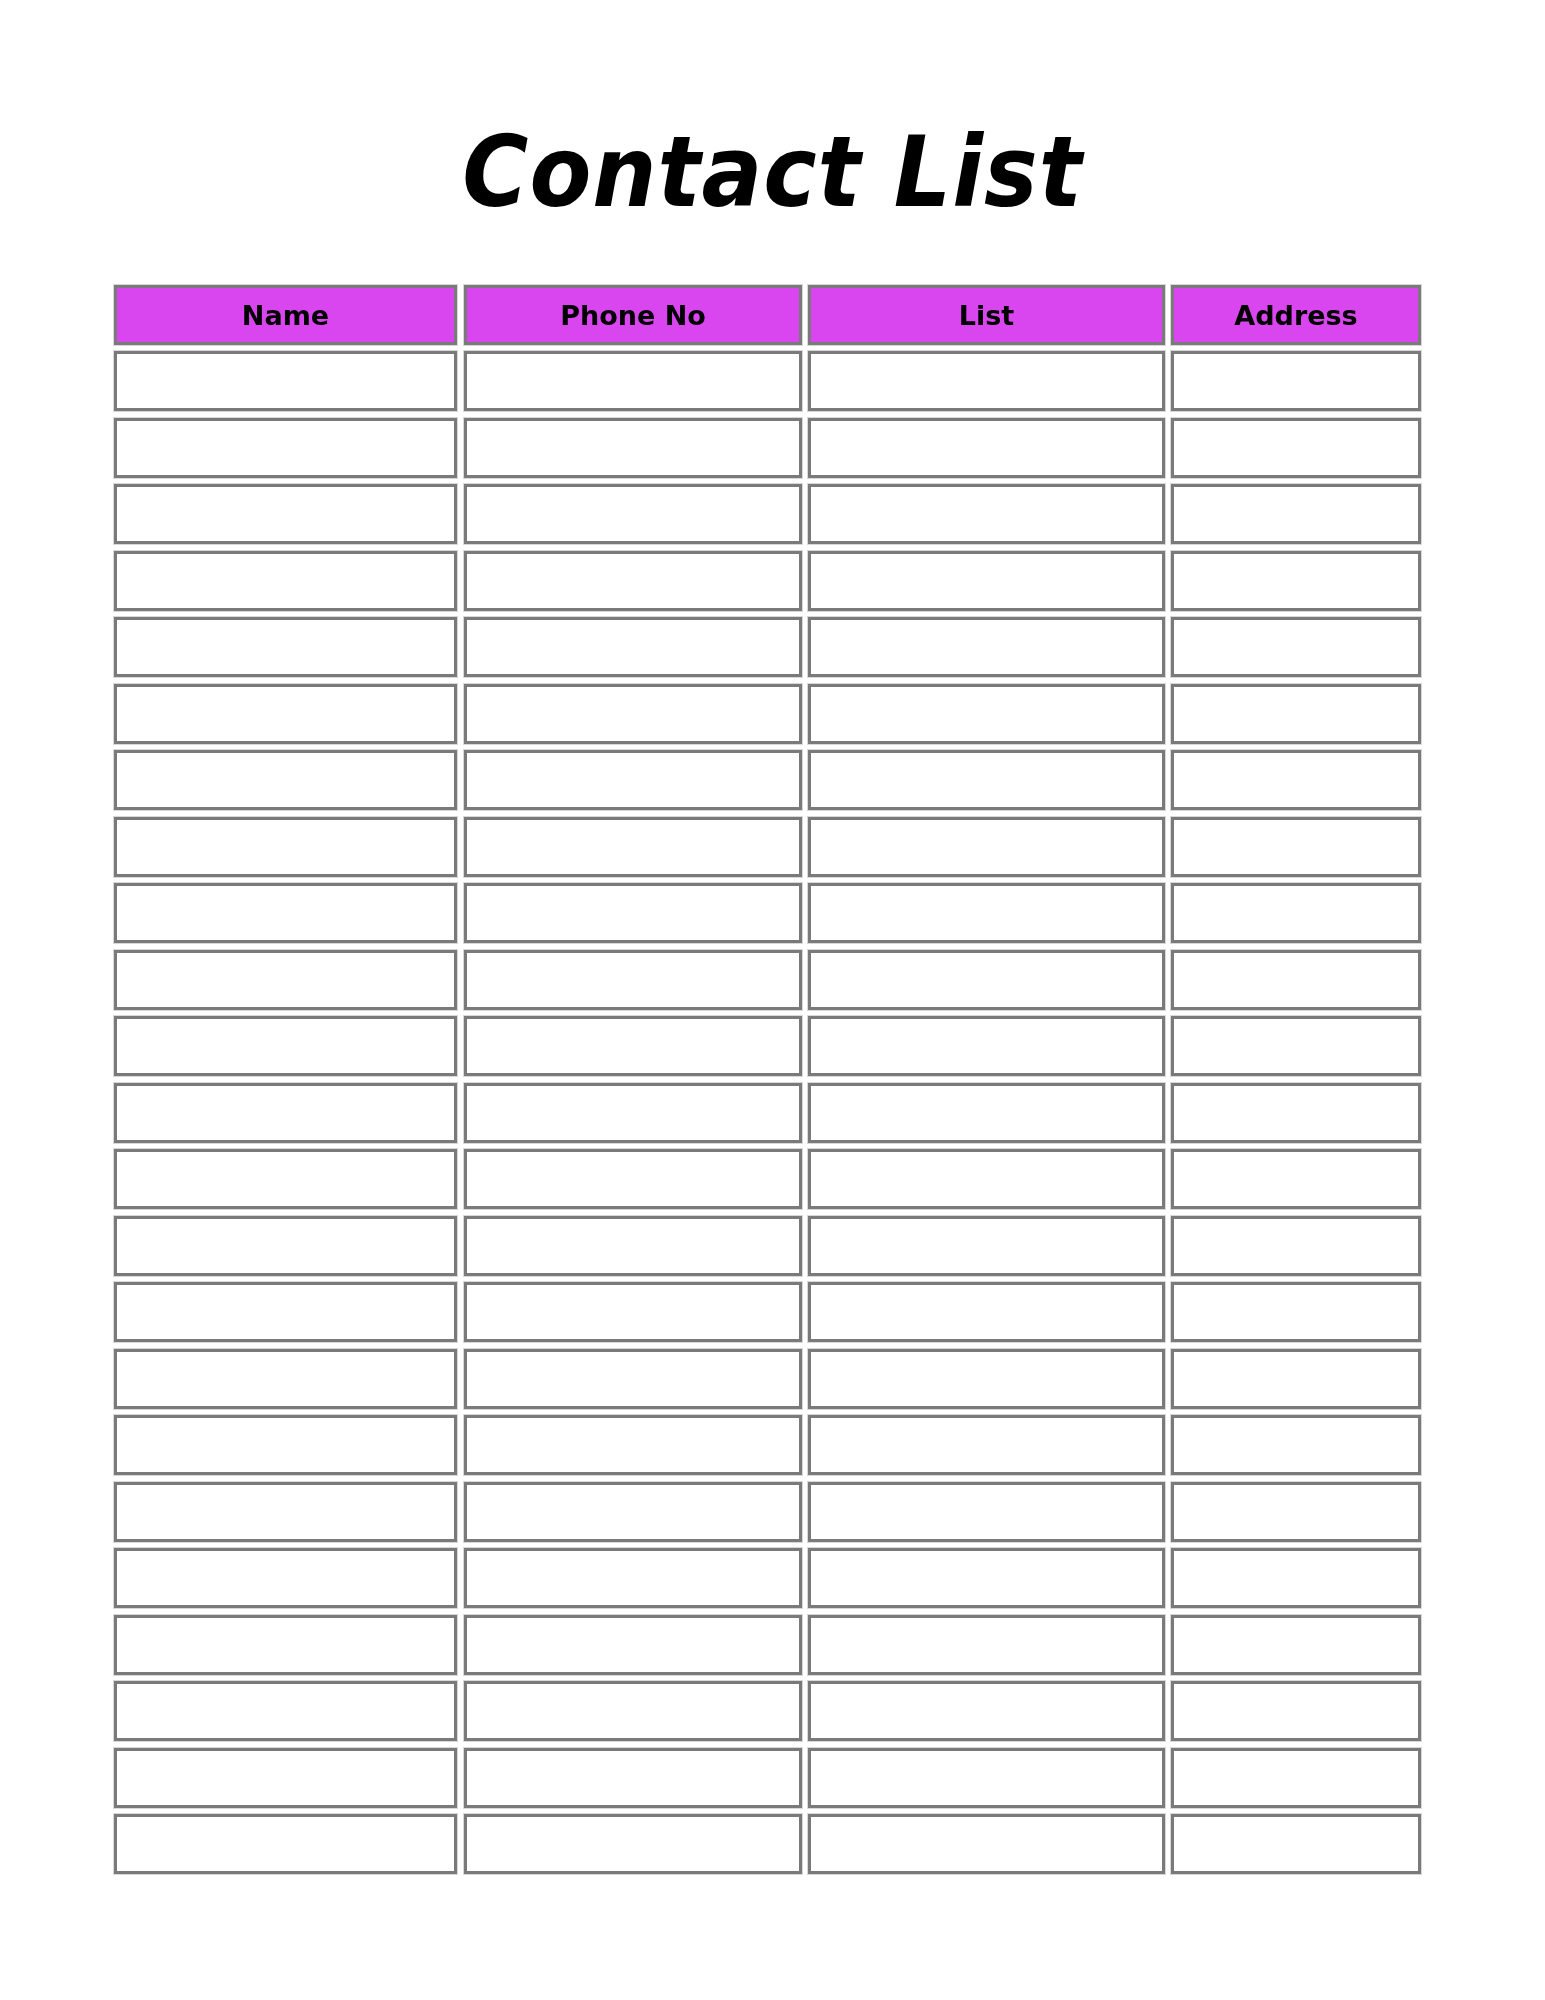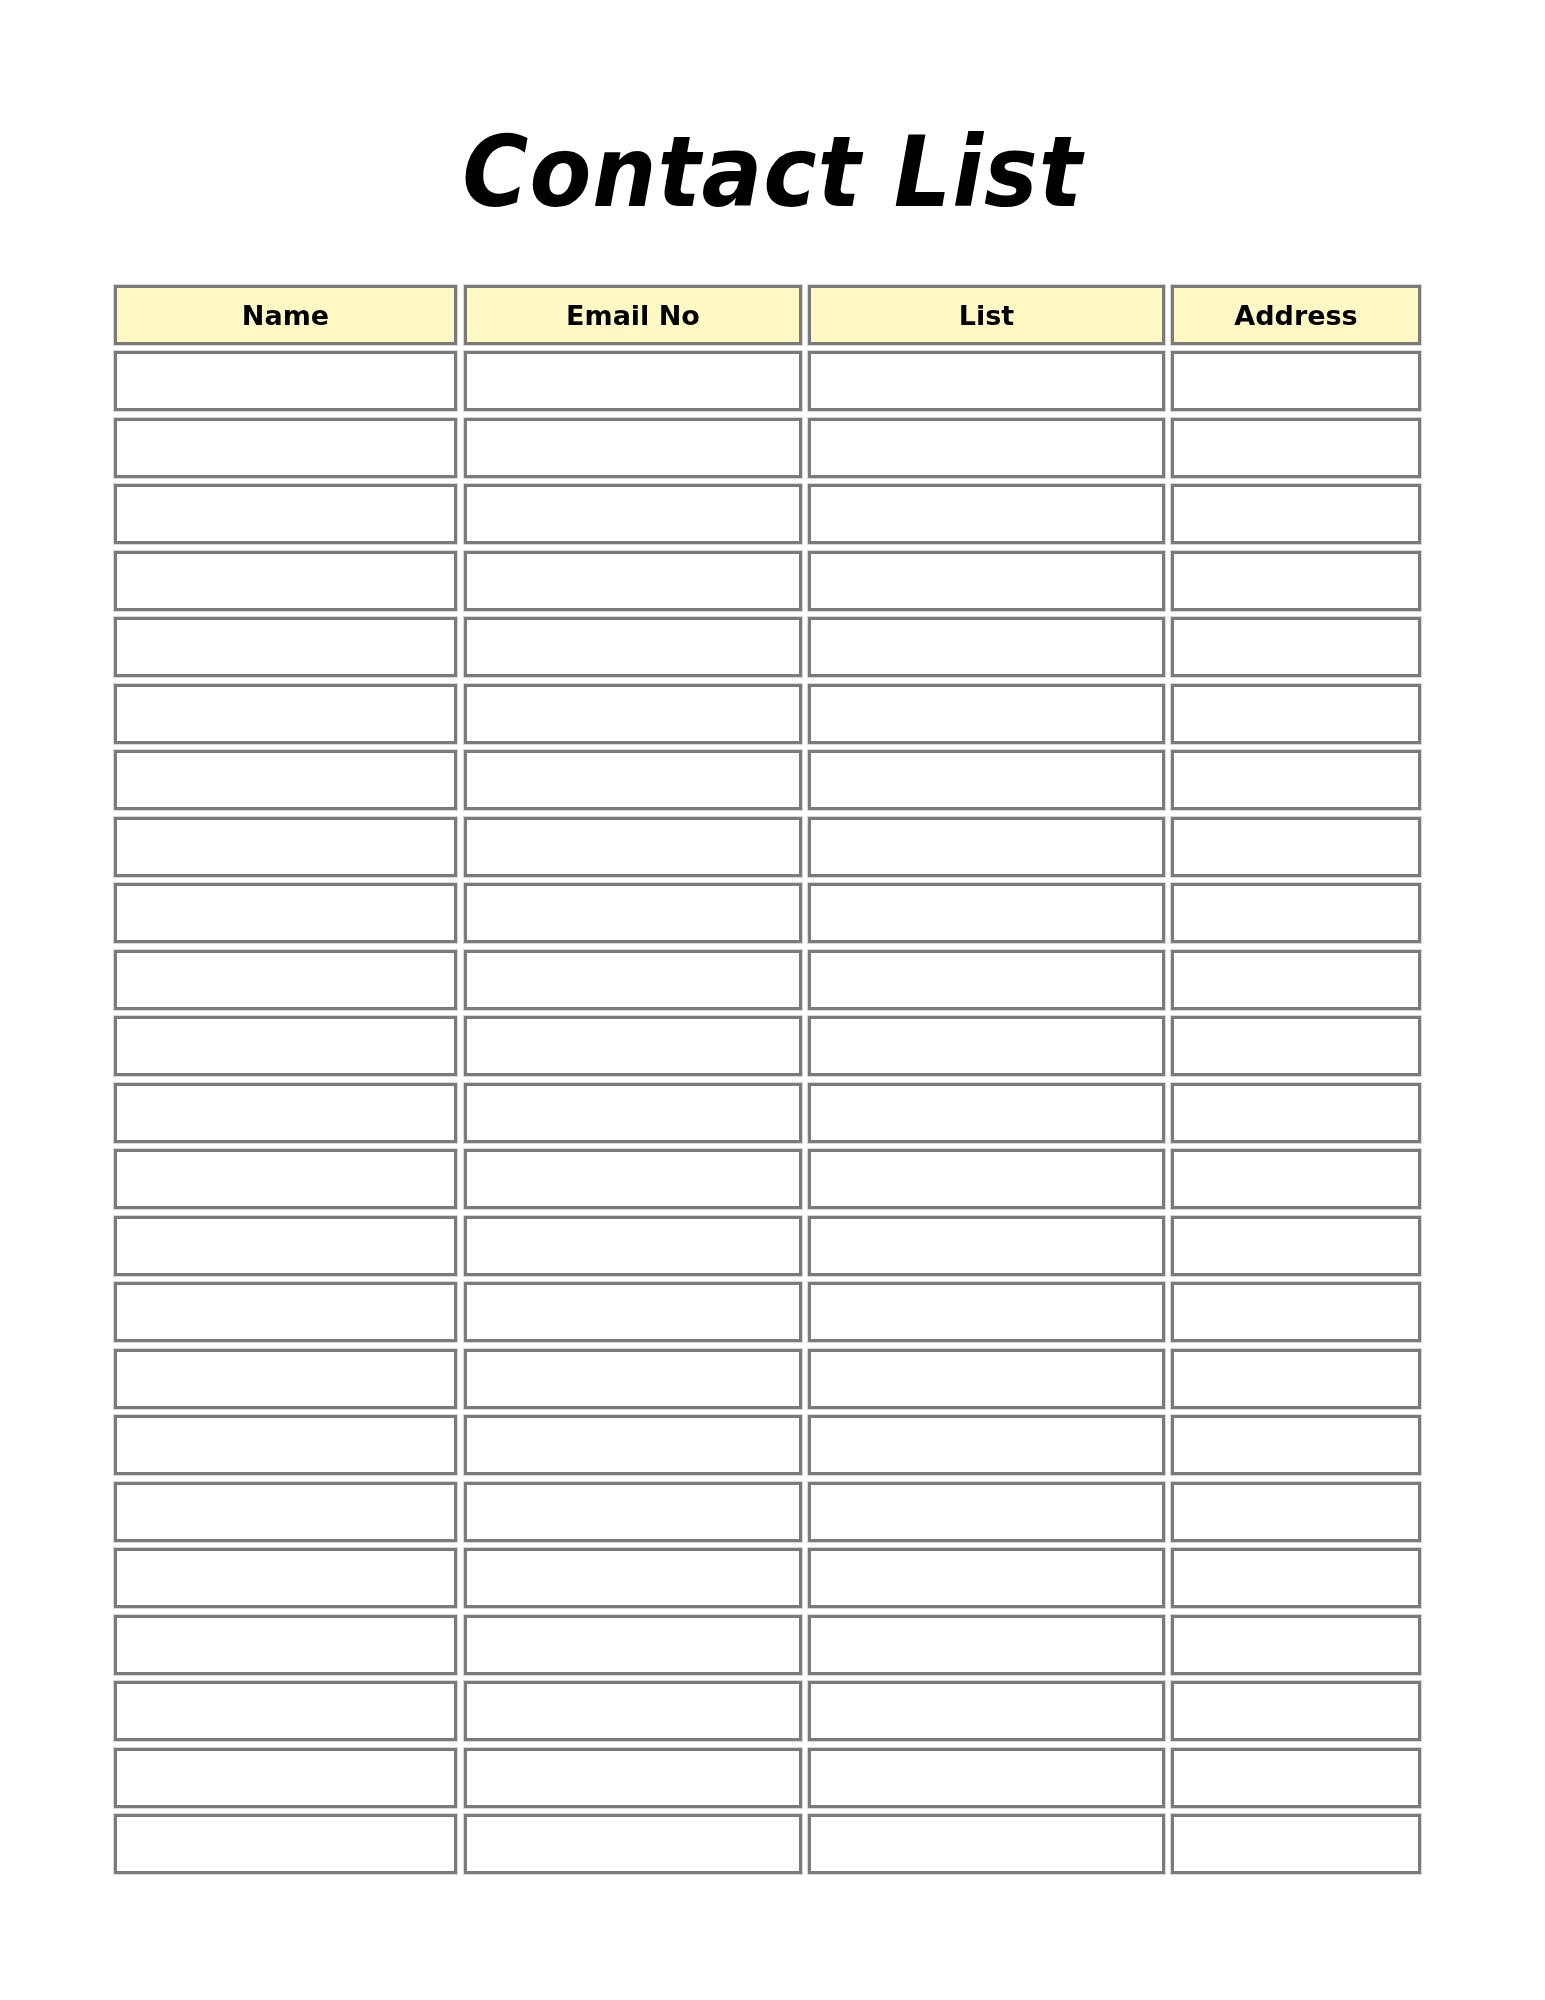--- a/index.html
+++ b/index.html
@@ -11,37 +11,37 @@
     font-style: italic; transform: scaleX(0.92);
   }
   .table { position: absolute; left: 114px; top: 285px; width: 1318px; }
   .row { position: absolute; left: 0; height: 60px; width: 1318px; }
   .cell {
     position: absolute; top: 0; height: 60px; box-sizing: border-box;
     border: 3px solid #7a7a7a; background: #ffffff;
     box-shadow: 0 0 0 1px #d8d8d8;
   }
   .header .cell {
-    background: #fef9c3; display: flex; align-items: center; justify-content: center;
+    background: #d946ef; display: flex; align-items: center; justify-content: center;
     font-family: "DejaVu Sans", sans-serif; font-weight: bold; font-size: 27px; color: #000;
   }
   .c0 { left: 0; width: 343px; }
   .c1 { left: 350px; width: 338px; }
   .c2 { left: 694px; width: 357px; }
   .c3 { left: 1057px; width: 250px; }
 </style>
 </head>
 <body>
 
 <div class="title">Contact List</div>
 
 <div class="table" id="contact-table">
   <div class="row header" style="top:0">
     <div class="cell c0">Name</div>
-    <div class="cell c1">Email No</div>
+    <div class="cell c1">Phone No</div>
     <div class="cell c2">List</div>
     <div class="cell c3">Address</div>
   </div>
 <div class="row" style="top: 66px;">
       <div class="cell c0"></div>
       <div class="cell c1"></div>
       <div class="cell c2"></div>
       <div class="cell c3"></div>
     </div>
     <div class="row" style="top: 132.5px;">

